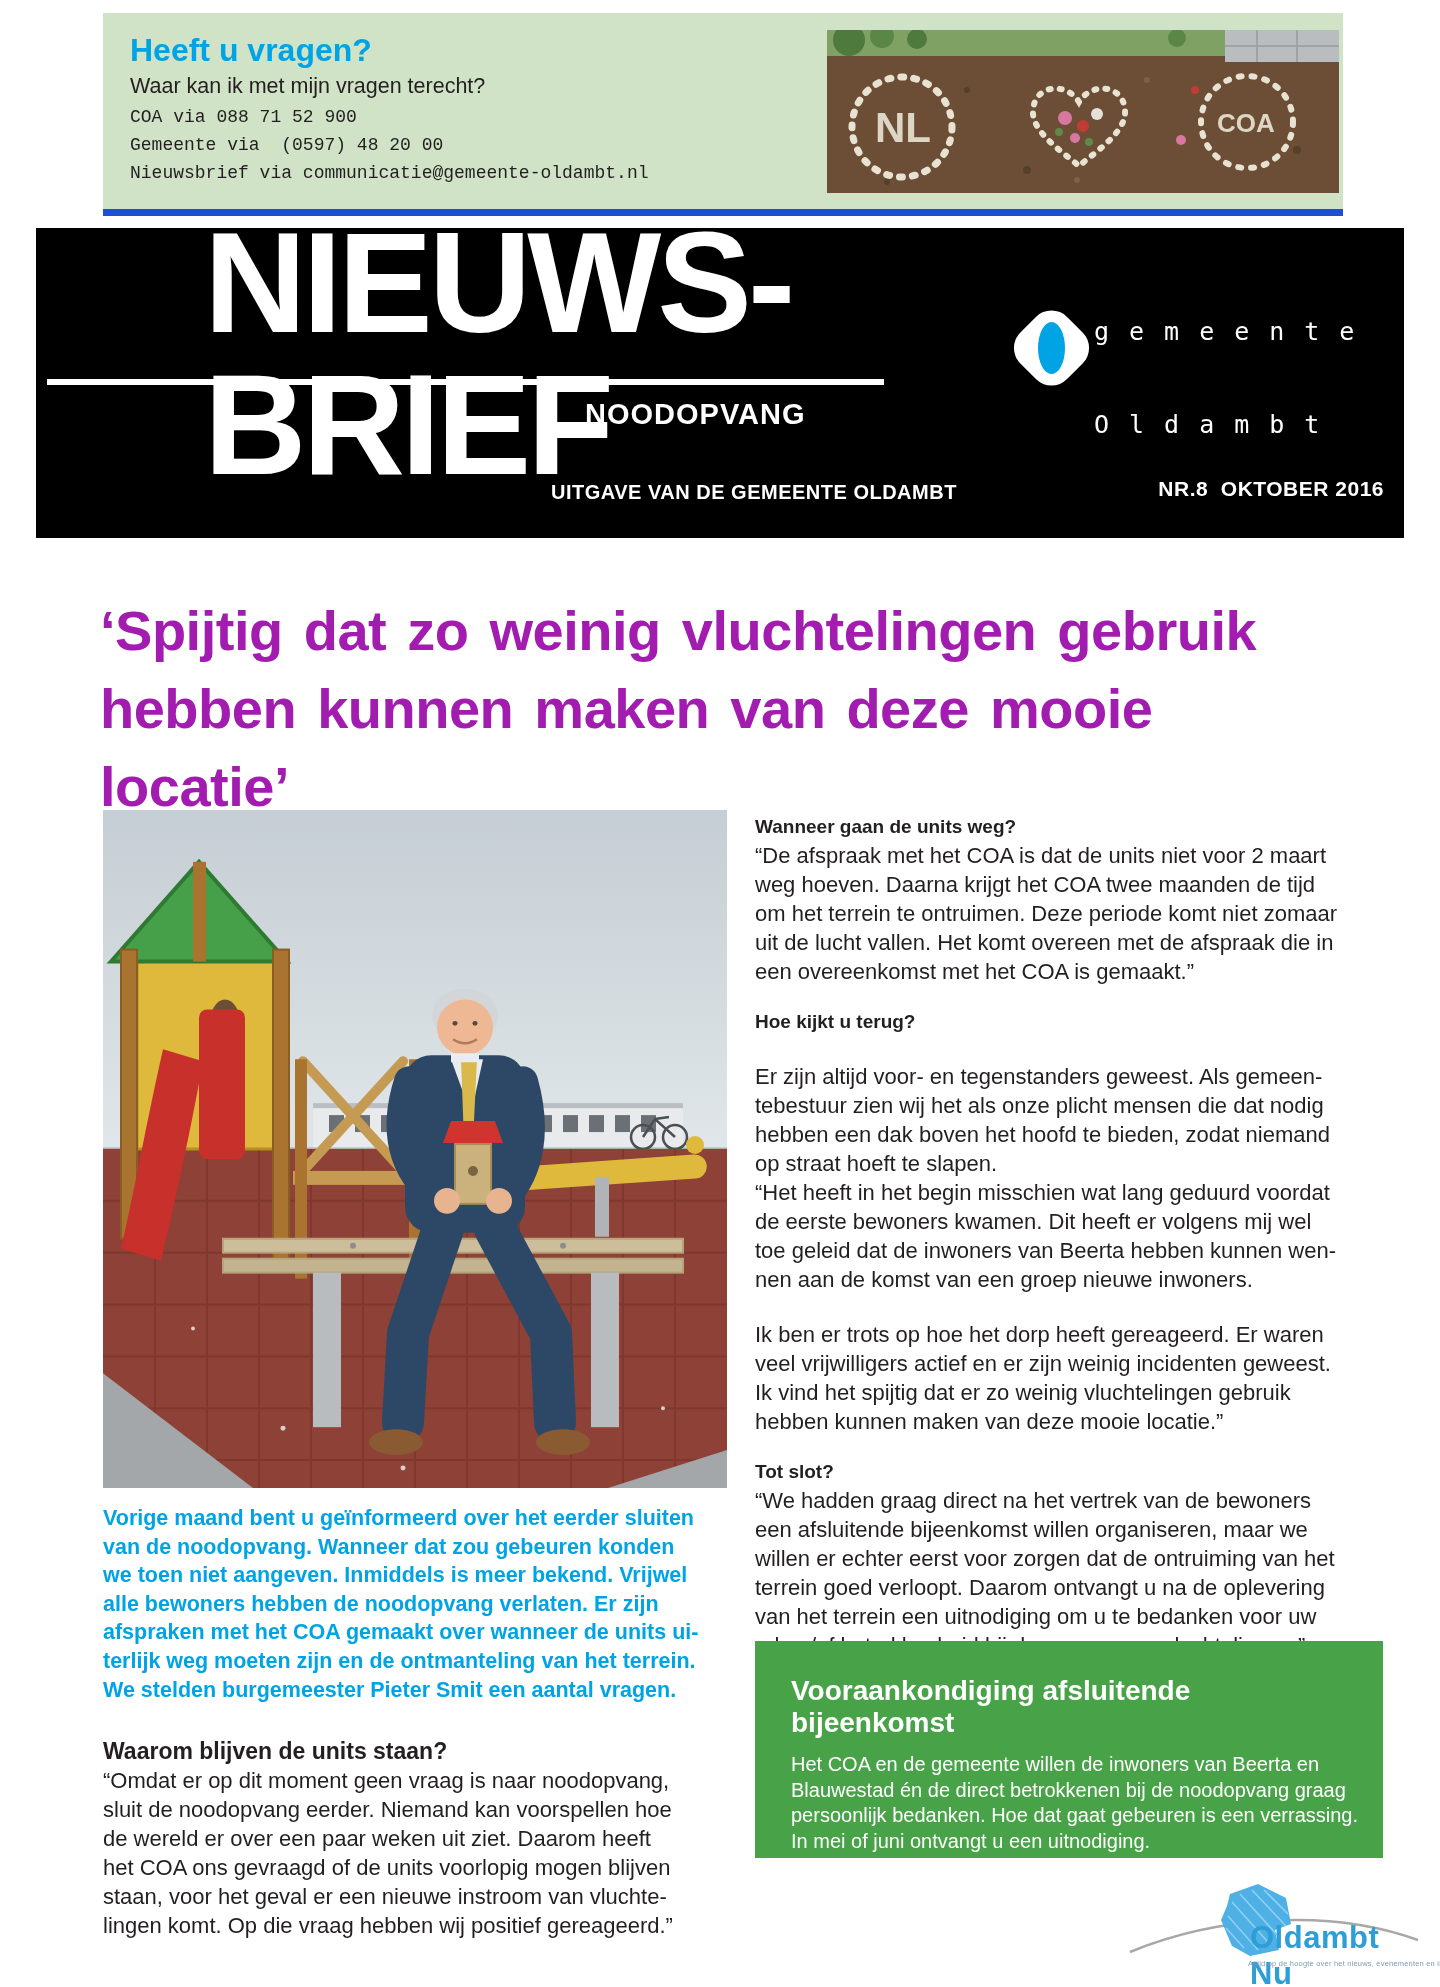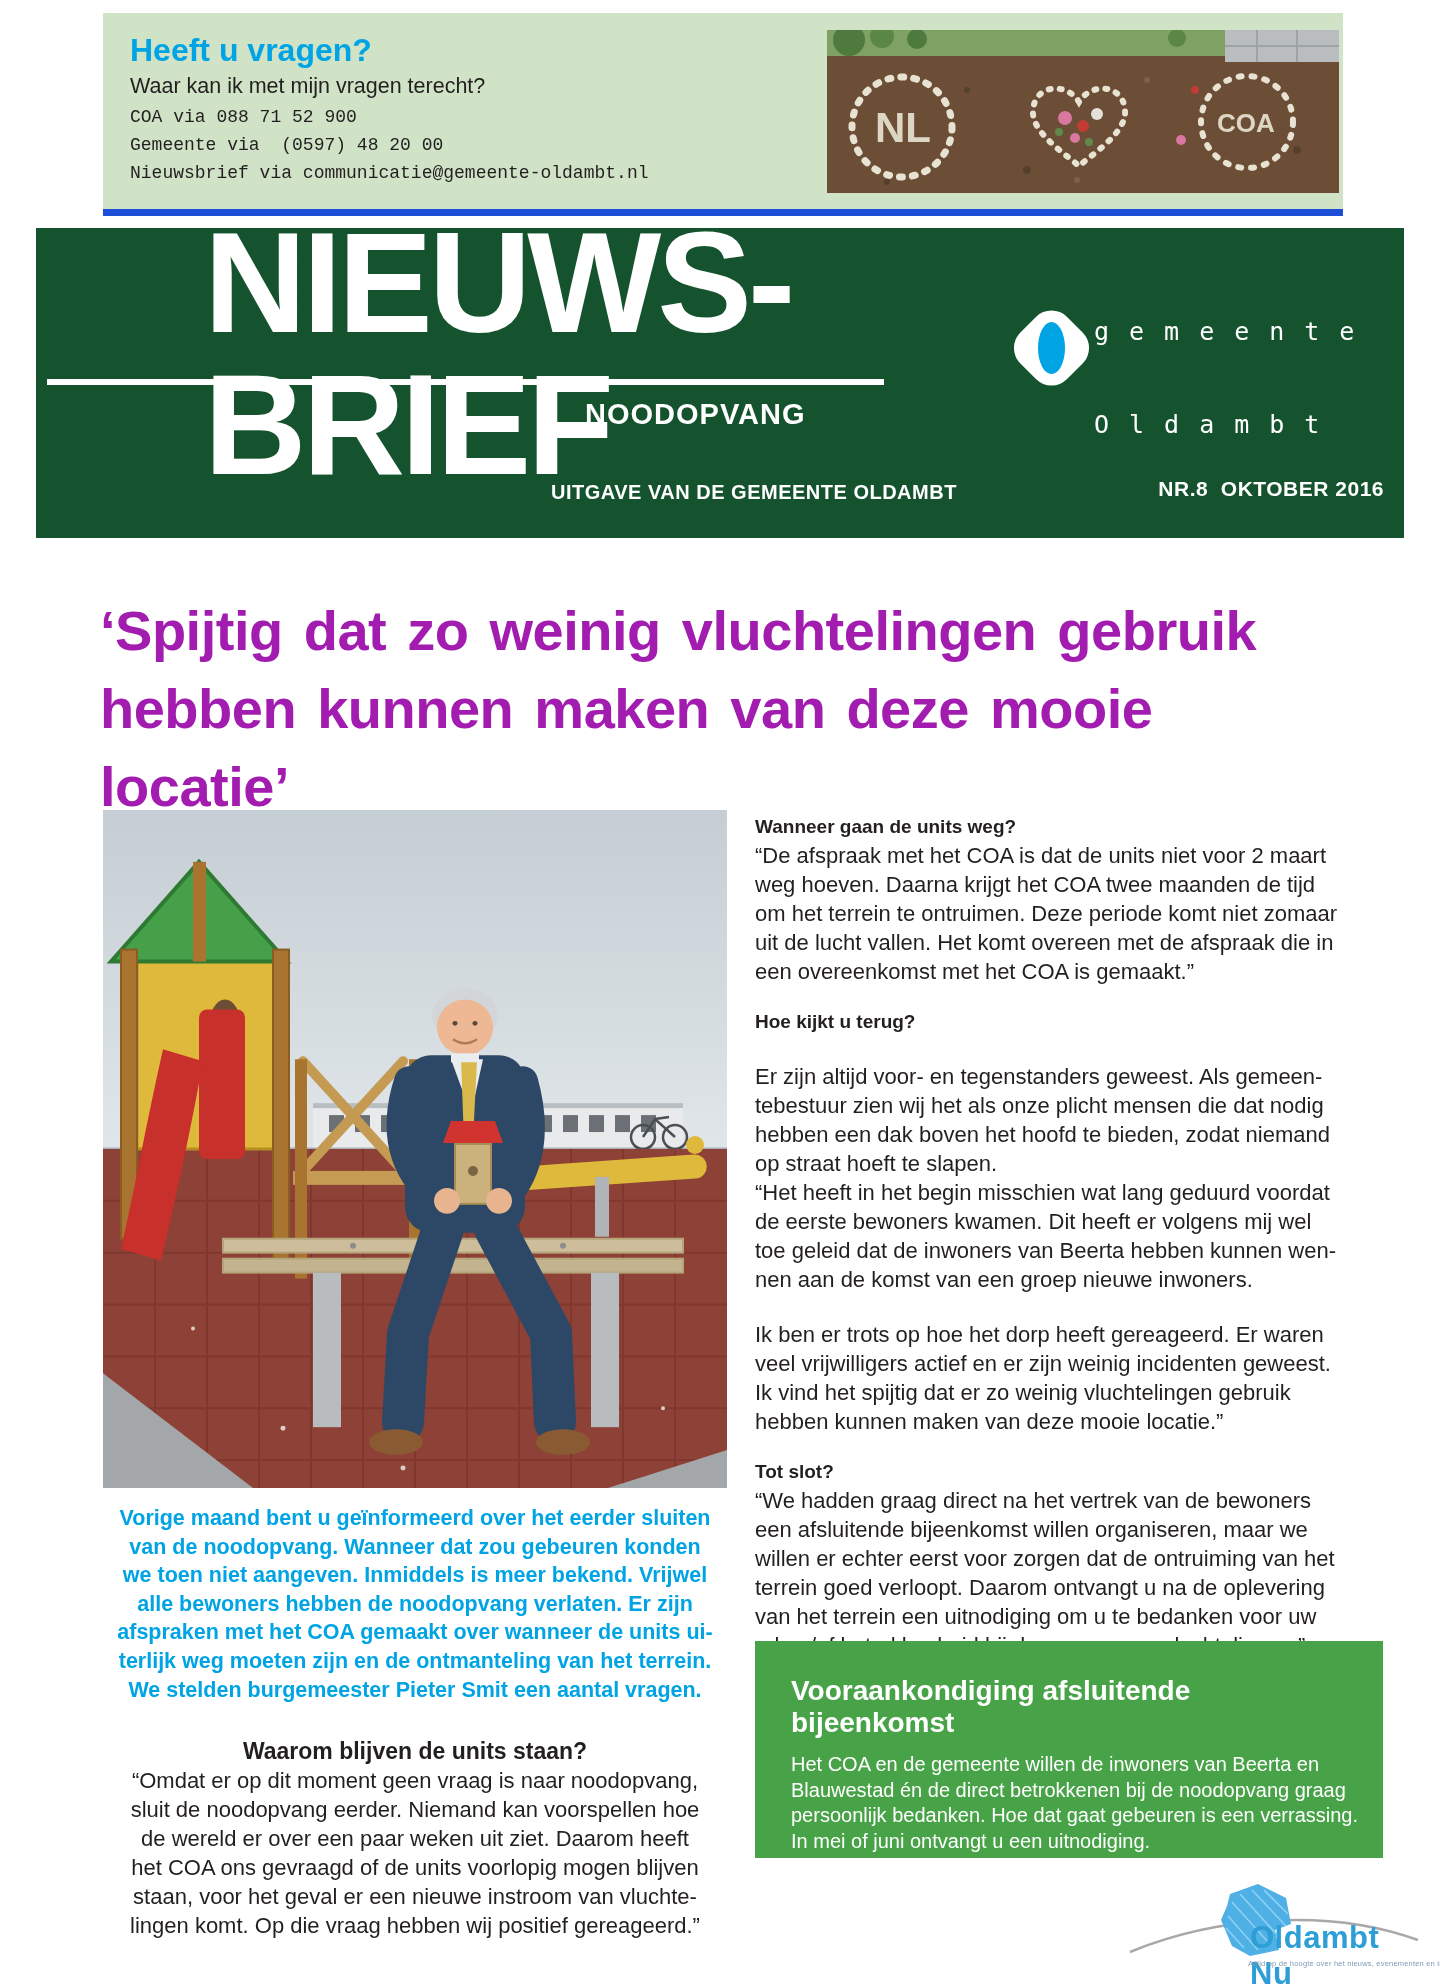--- a/index.html
+++ b/index.html
@@ -9,21 +9,21 @@
   
   .qbox{position:absolute;left:103px;top:13px;width:1240px;height:203px;
         background:#d0e3c6;border-bottom:7px solid #1d4ed8;box-sizing:border-box;}
   .qtext{position:absolute;left:27px;top:18px;}
   .qtitle{font-size:32px;font-weight:bold;color:#00a4e4;line-height:38px;}
   .qsub{font-size:21.5px;line-height:28px;margin-top:3px;}
   .qcontact{font-size:18px;line-height:28px;margin-top:3px;white-space:pre;font-family:Liberation Mono, monospace;}
   .qphoto{position:absolute;right:4px;top:17px;width:512px;height:163px;display:block;}
 
   
-  .masthead{position:absolute;left:36px;top:228px;width:1368px;height:310px;background:#14532d;}
+  .masthead{position:absolute;left:36px;top:228px;width:1368px;height:310px;background:#000000;}
   .mast-title{position:absolute;left:168px;color:#fff;font-weight:bold;
               font-size:142px;line-height:142px;letter-spacing:-4px;}
   .mast-title.t1{top:-16px;}
   .mast-title.t2{top:126px;}
   .mast-rule{position:absolute;left:11px;top:151px;width:837px;height:6px;background:#fff;}
   .mast-noodopvang{position:absolute;left:549px;top:170px;color:#fff;font-weight:bold;
                    font-size:29px;letter-spacing:1px;}
   .mast-publisher{position:absolute;left:501px;top:253px;color:#fff;font-weight:bold;
                   font-size:20px;letter-spacing:0.5px;margin-left:14px;}
   .mast-issue{position:absolute;right:20px;top:249px;color:#fff;font-weight:bold;
@@ -33,21 +33,21 @@
                   letter-spacing:20px;white-space:pre;}
   .mast-blob{position:absolute;left:968px;top:75px;width:95px;height:90px;}
 
   
   .kicker{position:absolute;left:103px;top:560px;color:#00a4e4;font-size:29px;
           font-weight:bold;font-style:italic;}
   .headline{position:absolute;left:100px;top:592px;margin:0;color:#a21caf;
             font-size:56px;line-height:78px;font-weight:bold;letter-spacing:-0.5px;
             word-spacing:6px;white-space:pre;}
 
-  .col-left{position:absolute;left:103px;top:810px;width:624px;text-align:center;}
+  .col-left{position:absolute;left:103px;top:810px;width:624px;}
   .photo-main{display:block;width:624px;height:678px;}
   .intro{margin:16px 0 0 0;color:#00a4e4;font-weight:bold;font-size:21.5px;
          line-height:28.6px;white-space:pre;}
   .col-left h3{margin:33px 0 0 0;font-size:23px;line-height:29px;}
   .col-left .body{margin:0;font-size:22px;line-height:29px;white-space:pre;}
 
   .col-right{position:absolute;left:755px;top:812px;width:636px;}
   .col-right h3{margin:0;font-size:19px;line-height:29px;}
   .col-right h3.gap-sec{margin-top:21px;}
   .col-right .body{margin:0;font-size:22px;line-height:29px;white-space:pre;}

